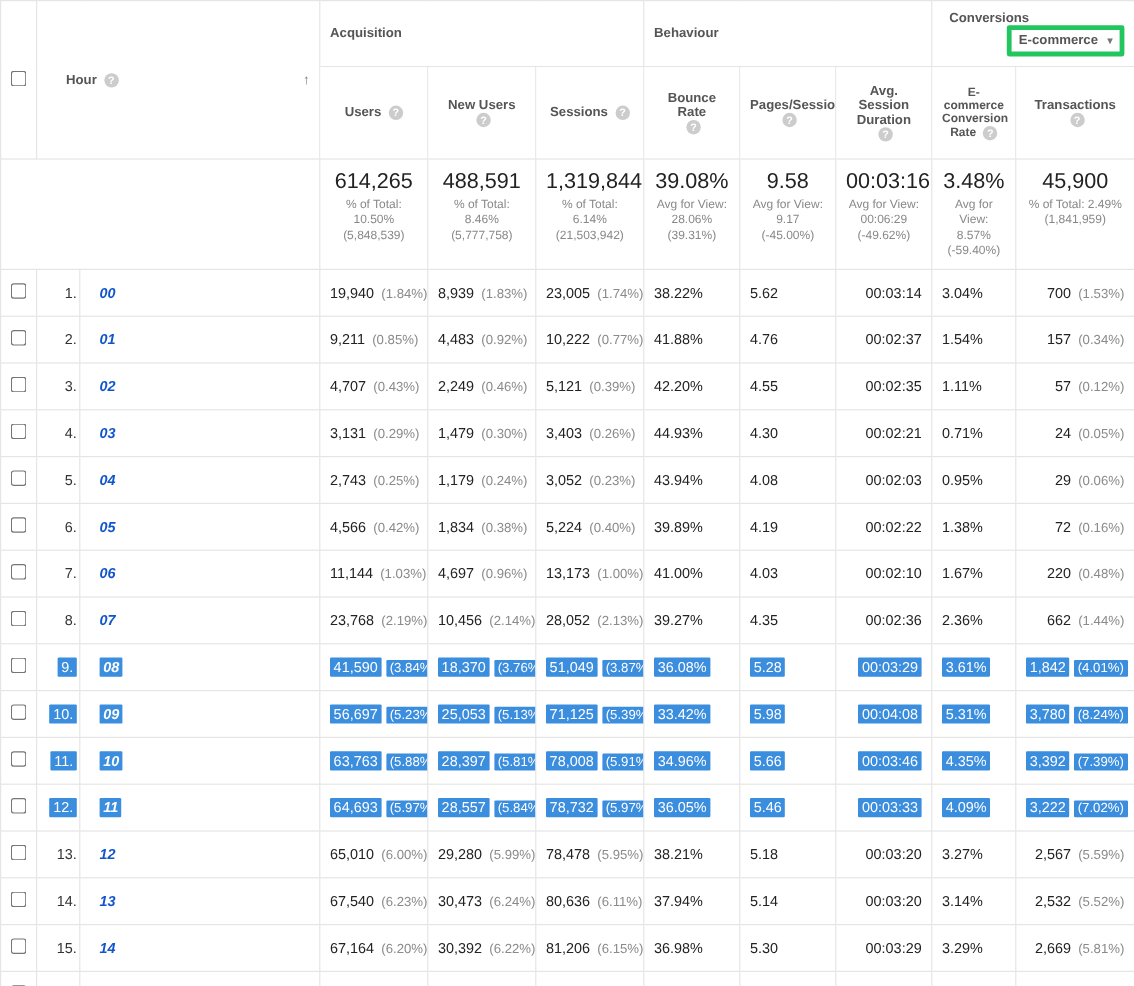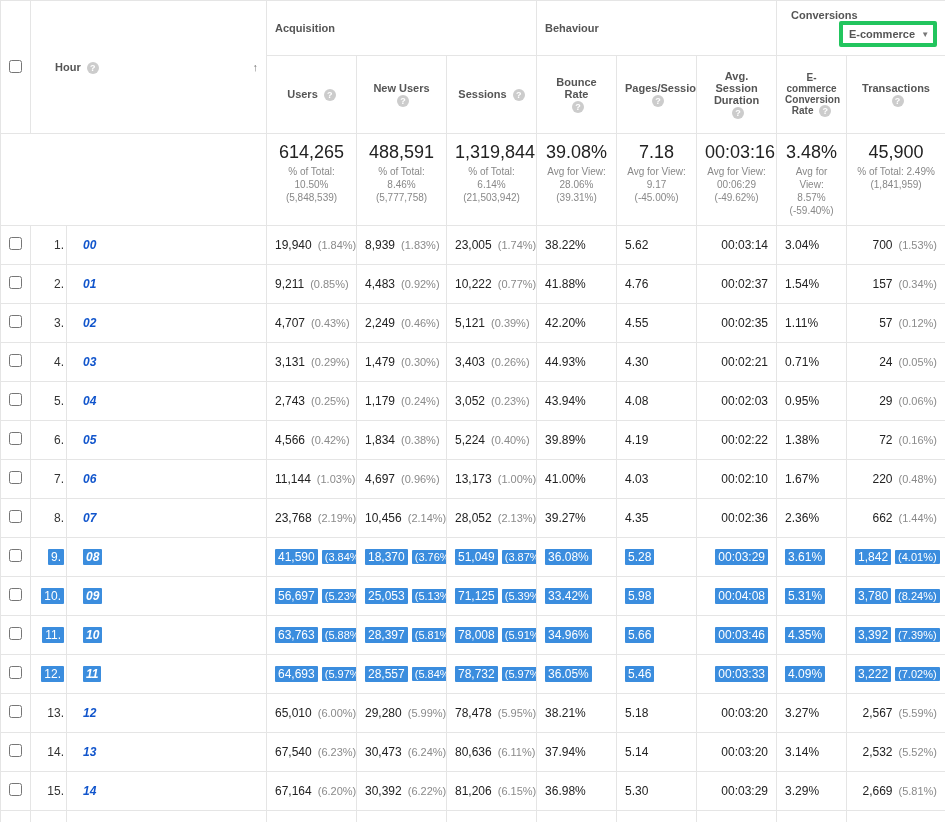--- a/index.html
+++ b/index.html
@@ -192,21 +192,21 @@
           <span class="big">1,319,844</span>
           <span class="sub">% of Total: 6.14%</span>
           <span class="sub">(21,503,942)</span>
         </td>
       <td>
           <span class="big">39.08%</span>
           <span class="sub">Avg for View: 28.06%</span>
           <span class="sub">(39.31%)</span>
         </td>
       <td>
-          <span class="big">7.18</span>
+          <span class="big">9.58</span>
           <span class="sub">Avg for View: 9.17 (-45.00%)</span>
           <span class="sub"></span>
         </td>
       <td>
           <span class="big">00:03:16</span>
           <span class="sub">Avg for View: 00:06:29</span>
           <span class="sub">(-49.62%)</span>
         </td>
       <td>
           <span class="big">3.48%</span>

